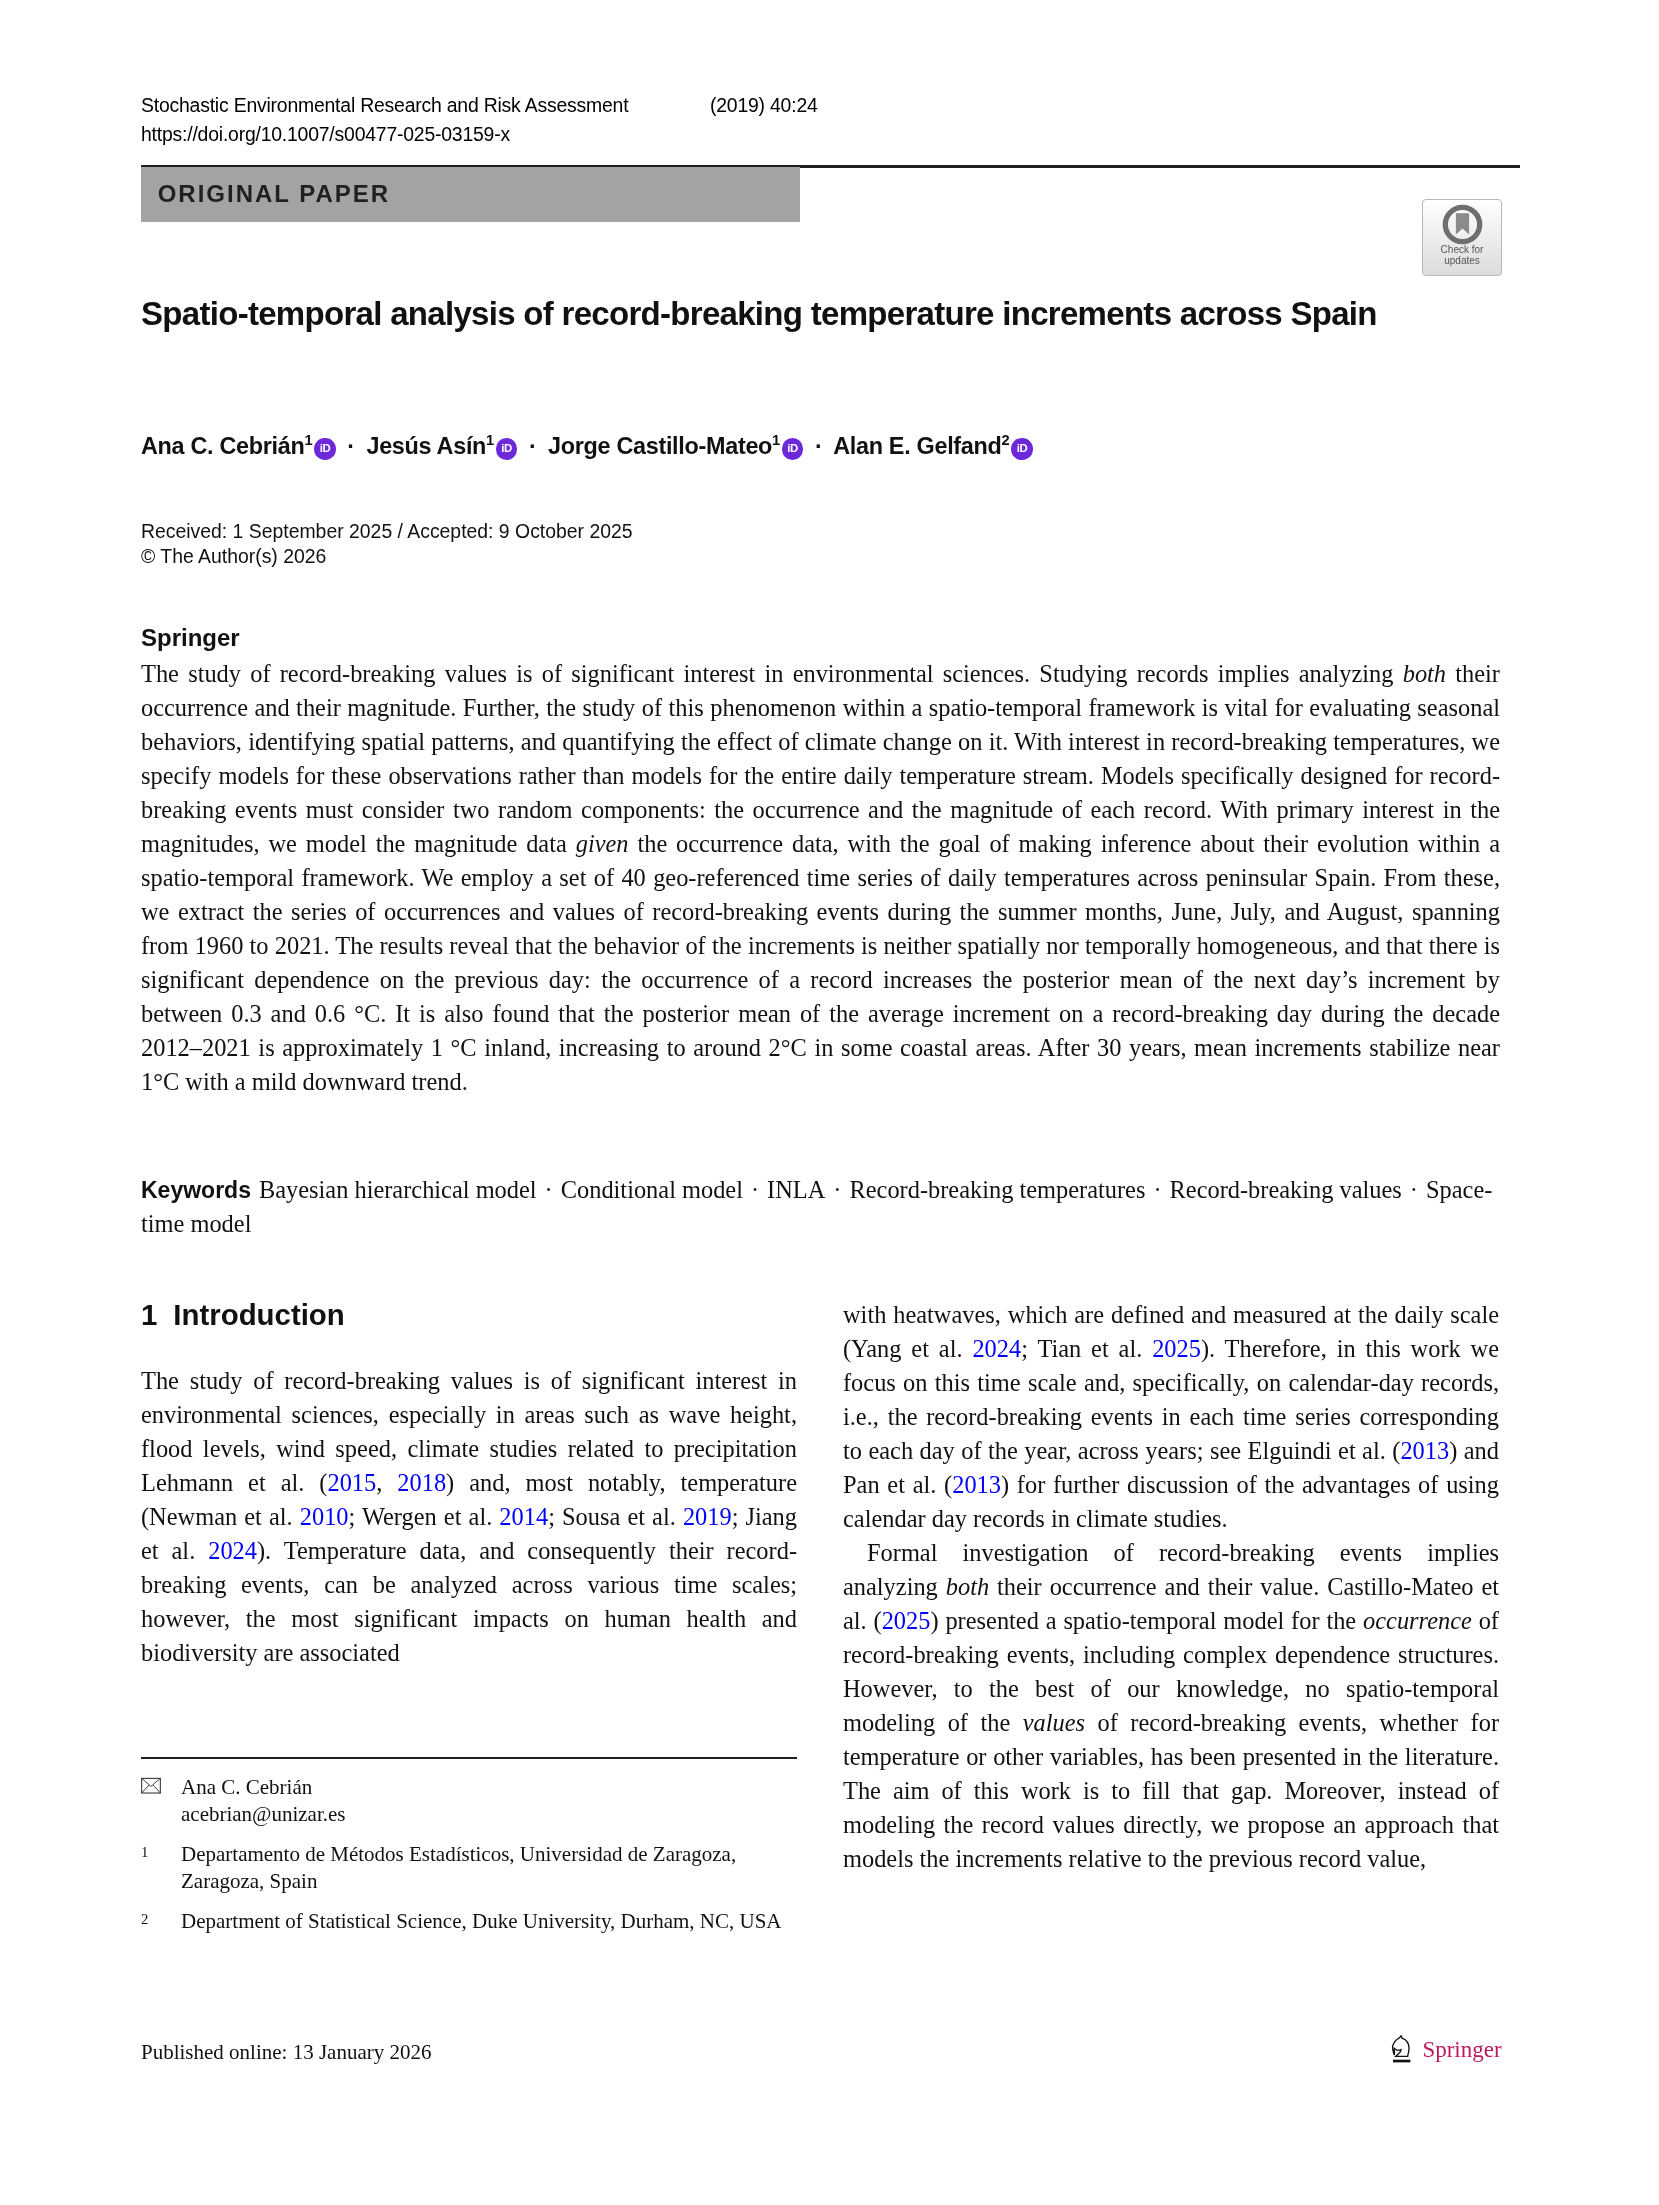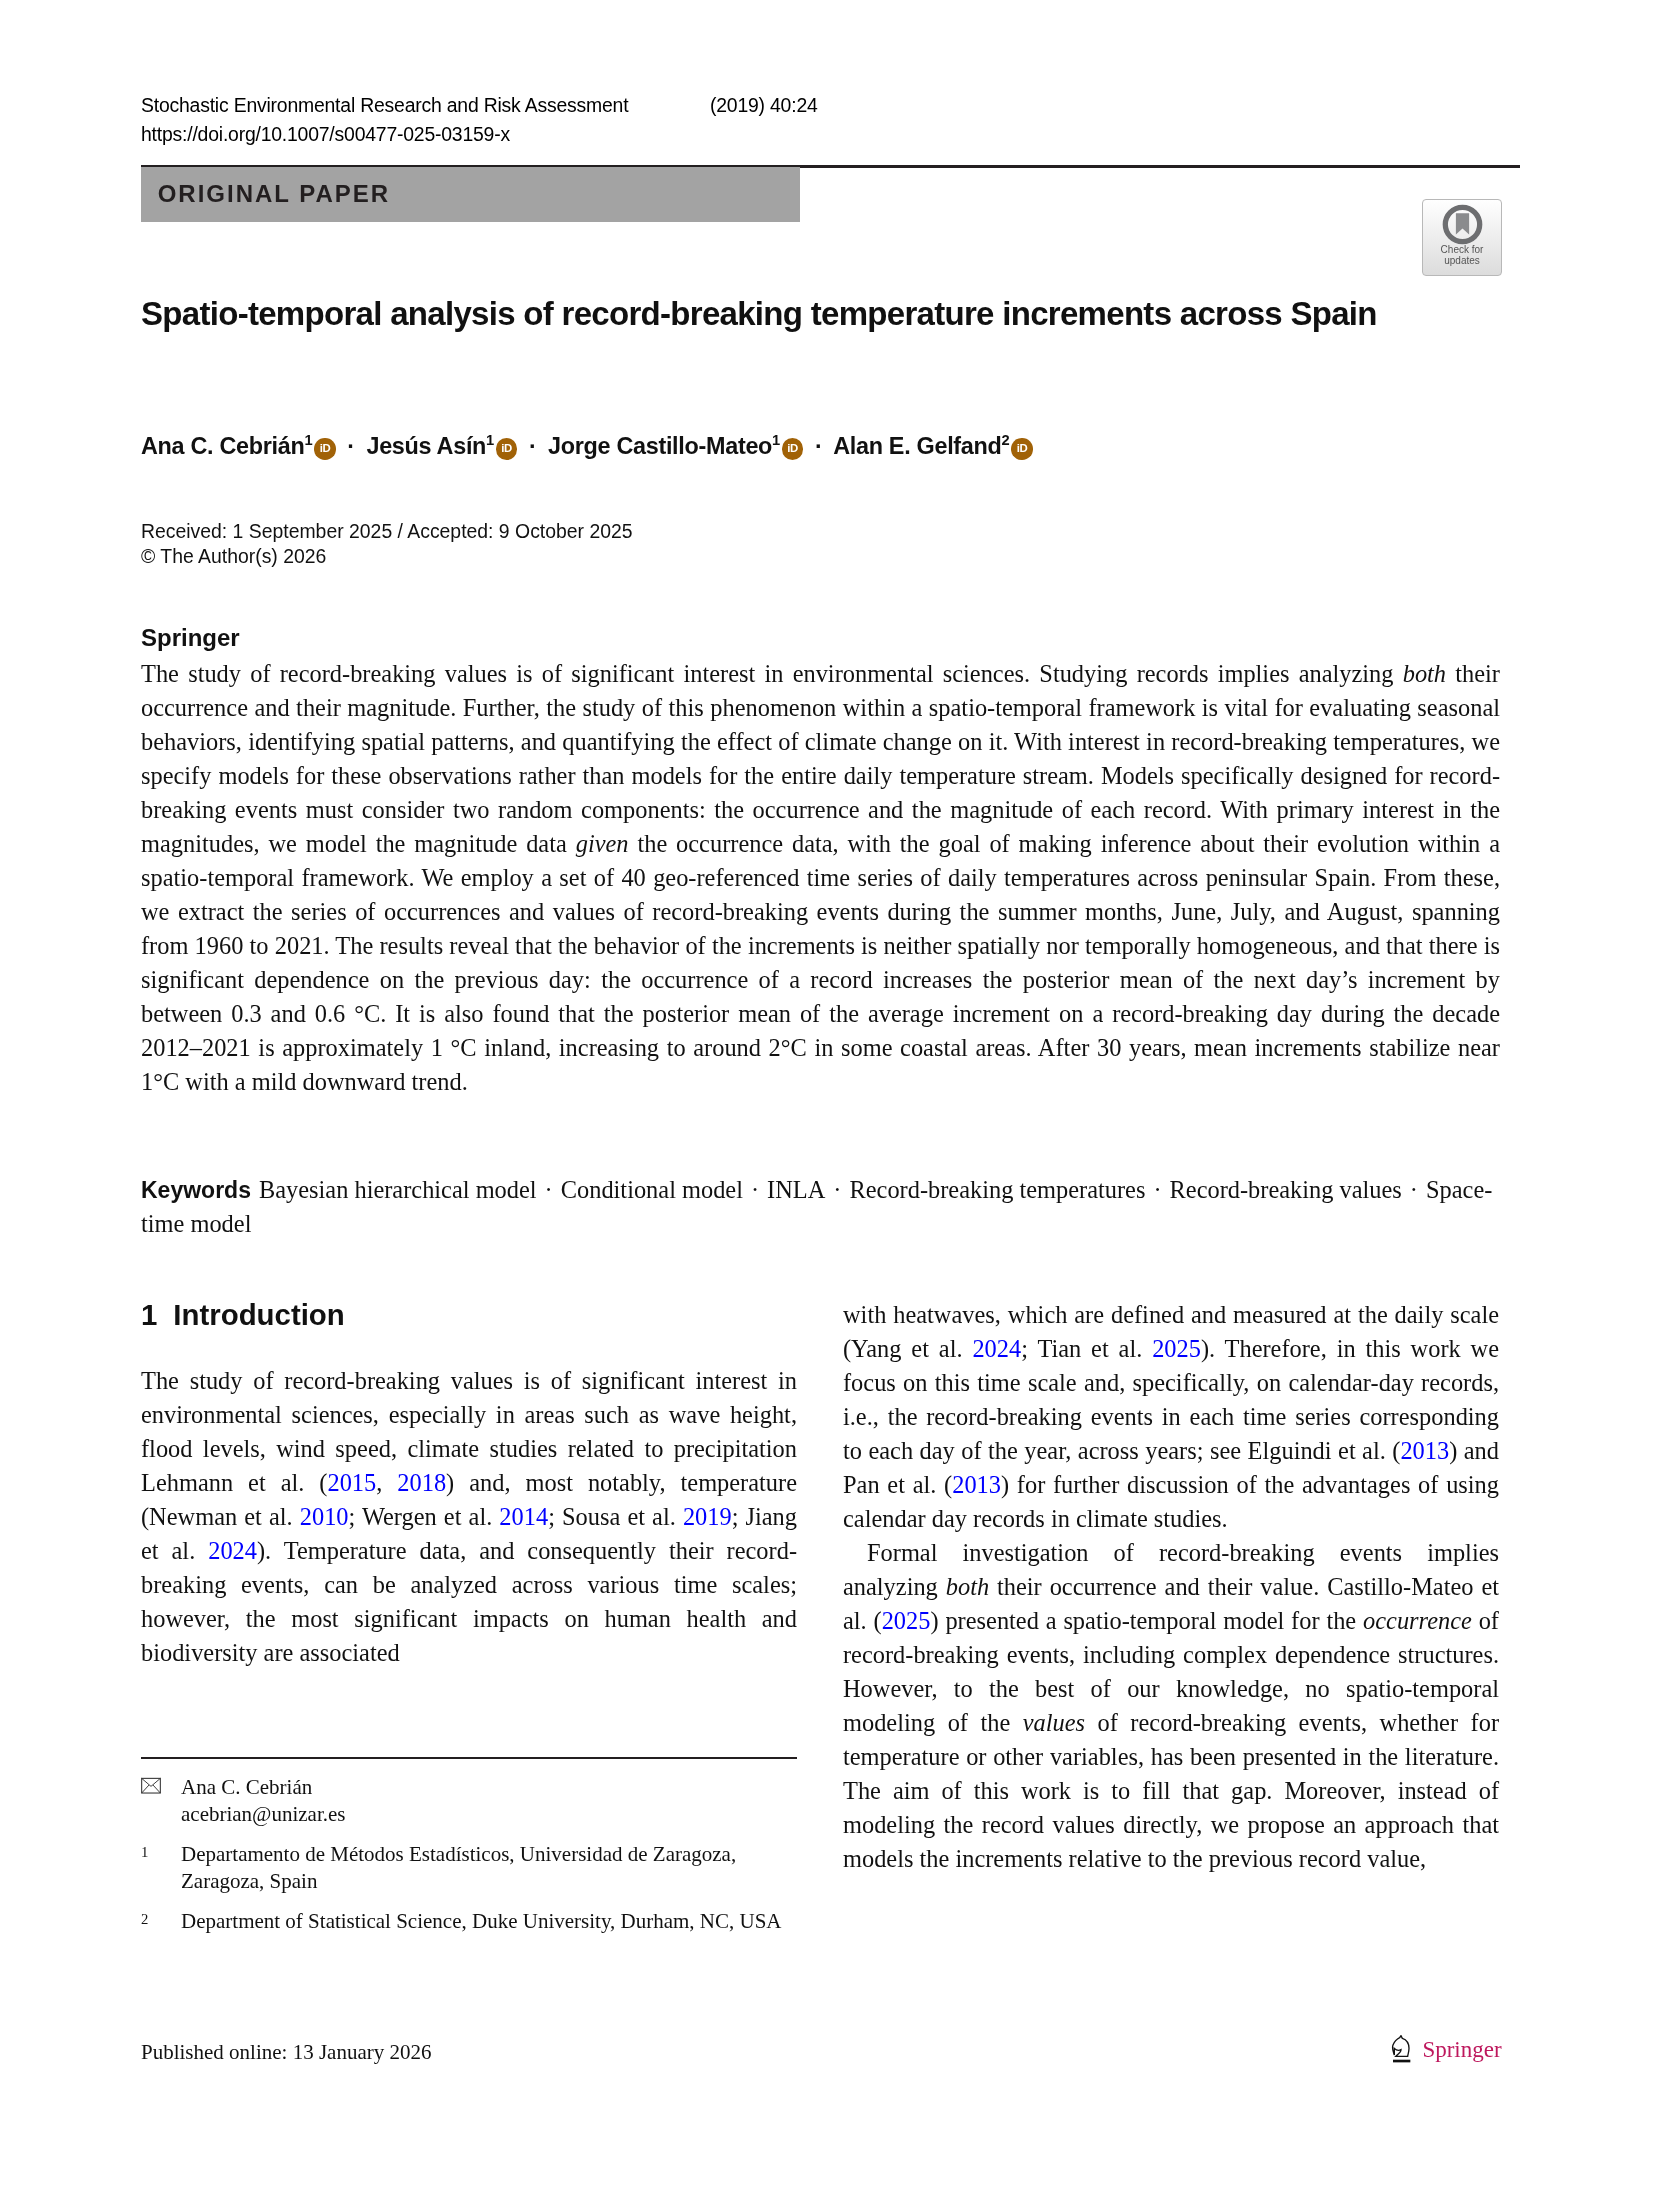--- a/index.html
+++ b/index.html
@@ -17,21 +17,21 @@
     #paper-type-band span { position: absolute; left: 16.7px; top: 13.4px; font-size: 24px; font-weight: bold; letter-spacing: 2px; color: #231f20; }
 
     #check-updates { left: 1422px; top: 199px; width: 78px; height: 75px; border: 1.3px solid #b8b8b8; background: linear-gradient(#ffffff, #dcdcdc); border-radius: 4px; text-align: center; }
     #check-updates .badge { width: 41px; height: 41px; margin: 4px auto 0; }
     #check-updates .txt { font-size: 10px; line-height: 10.7px; color: #555; }
 
     #title { left: 141px; top: 288px; width: 1272px; font-size: 33px; font-weight: bold; line-height: 51px; letter-spacing: -0.7px; color: #111; }
 
     #authors { left: 141px; top: 432px; font-size: 23.4px; font-weight: bold; letter-spacing: -0.3px; color: #111; }
     .author sup { font-size: 14.7px; vertical-align: 8.7px; }
-    .orcid { display: inline-block; width: 21.4px; height: 21.4px; border-radius: 50%; background: #a16207; color: #fff; font-size: 11.4px; font-weight: bold; line-height: 21.4px; text-align: center; vertical-align: 1.3px; margin-left: 2px; font-family: "Liberation Sans", sans-serif; }
+    .orcid { display: inline-block; width: 21.4px; height: 21.4px; border-radius: 50%; background: #6d28d9; color: #fff; font-size: 11.4px; font-weight: bold; line-height: 21.4px; text-align: center; vertical-align: 1.3px; margin-left: 2px; font-family: "Liberation Sans", sans-serif; }
     .author-sep { margin: 0 5.4px; }
 
     #dates { left: 141px; top: 519px; font-size: 19.4px; line-height: 25.4px; color: #111; }
 
     #abstract-heading { left: 141px; top: 624px; font-size: 24px; font-weight: bold; color: #111; }
     #abstract-body { left: 141px; top: 657px; width: 1359px; font-size: 24.4px; line-height: 34px; text-align: justify; color: #111; }
 
     #keywords { left: 141px; top: 1173px; width: 1359px; font-size: 24.4px; line-height: 34px; color: #111; }
     #keywords .kw-label { font-family: "Liberation Sans", sans-serif; font-weight: bold; font-size: 23px; margin-right: 8px; }
     .kw-dot { margin: 0 8px; }

